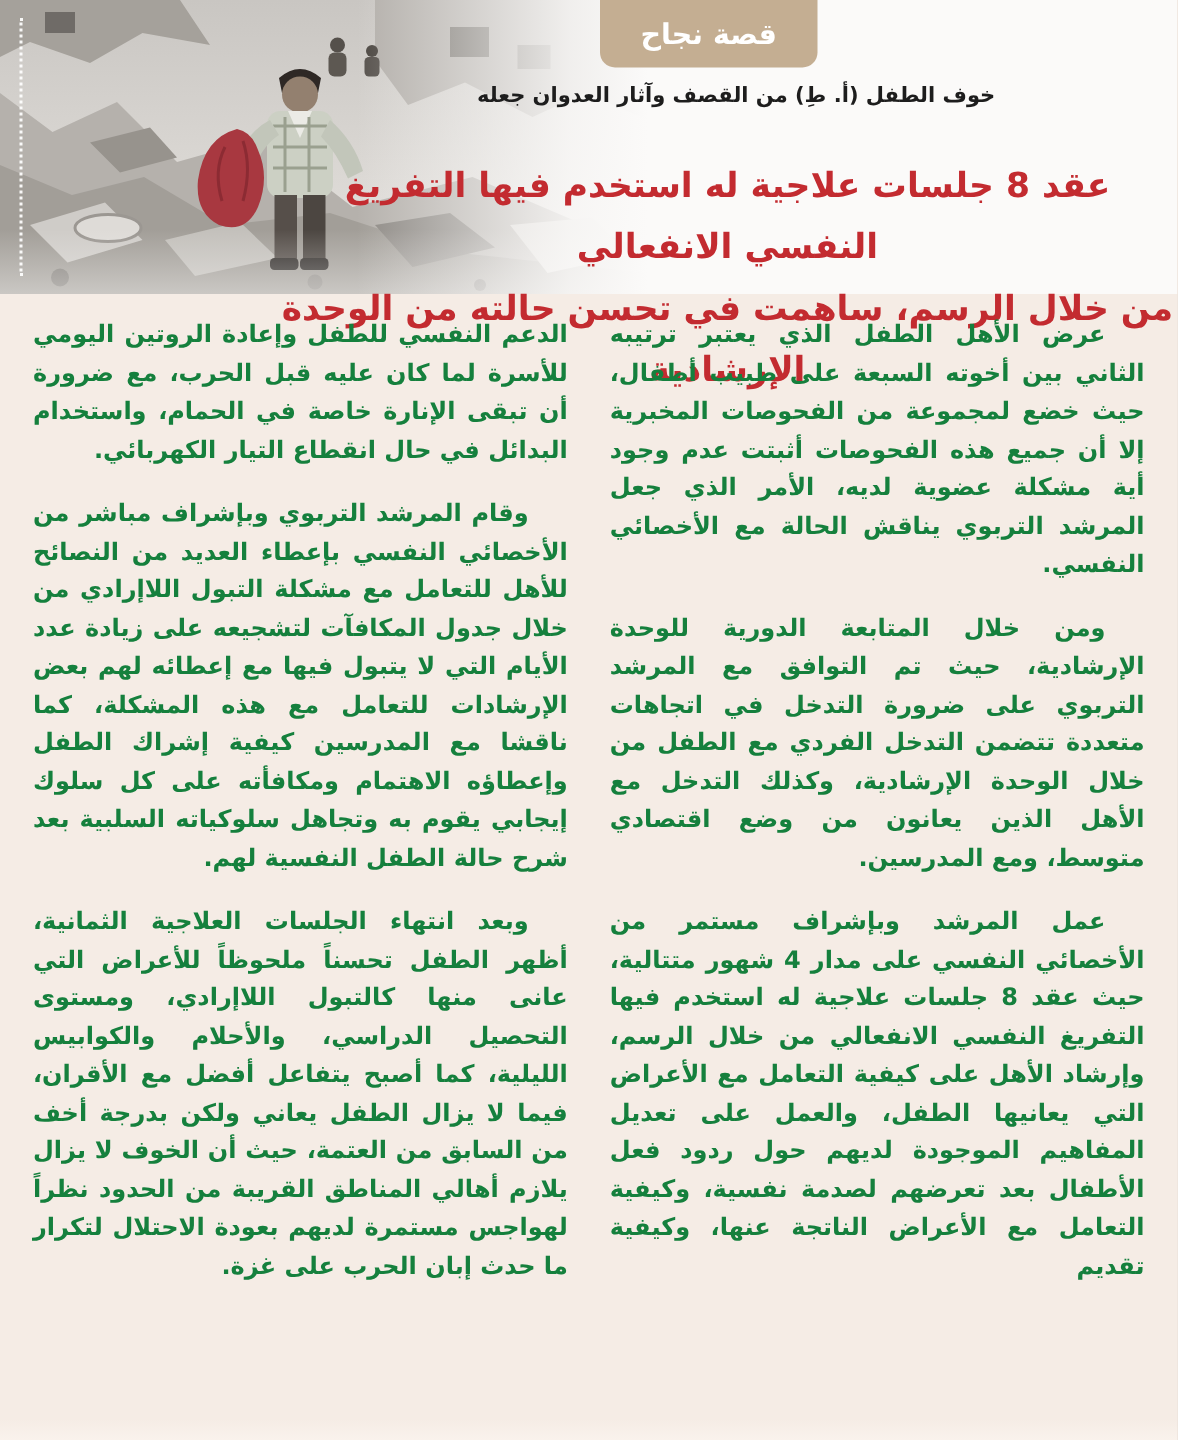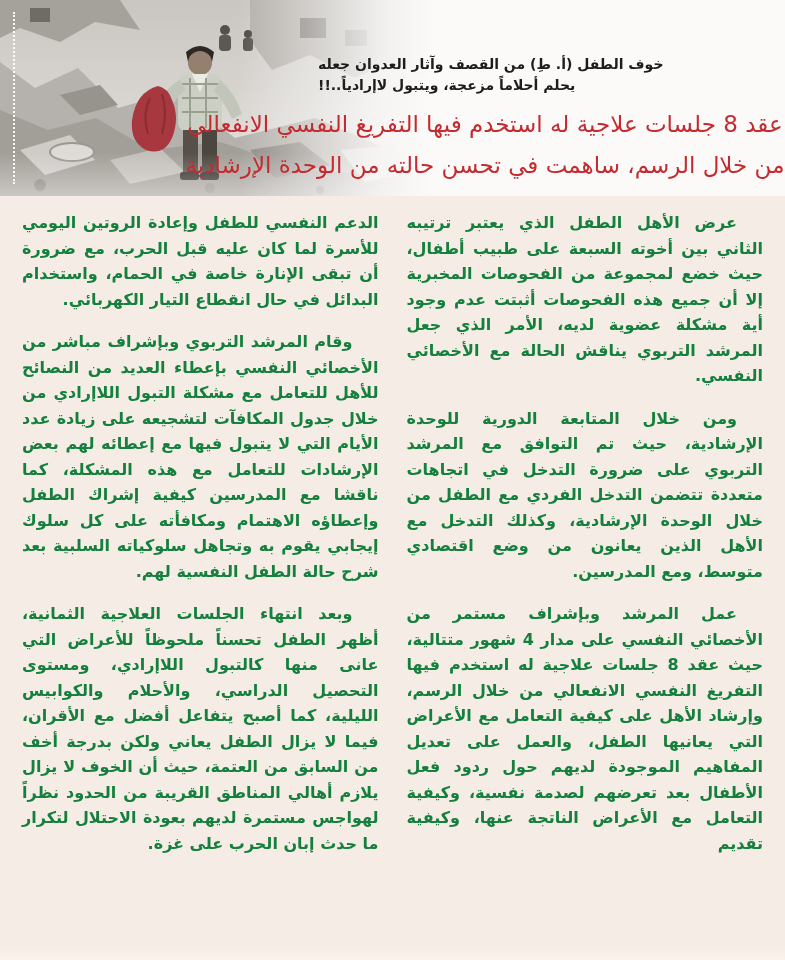--- a/index.html
+++ b/index.html
@@ -38,21 +38,21 @@
     font-size:19px; font-weight:700; letter-spacing:0.5px;
   }
   .headline-black{
     position:absolute; top:54px; right:52px; width:415px;
     text-align:left; color:#1d1d1d;
     font-size:14px; font-weight:700; line-height:1.5;
   }
   .headline-red{
     position:absolute; top:104px; right:0; width:600px;
     text-align:center; color:#c32b30;
-    font-size:23px; font-weight:400; line-height:1.78;
+    font-size:23px; font-weight:700; line-height:1.78;
   }
 
   
   .article{
     position:absolute; top:196px; bottom:0; left:0; right:0;
     padding:14px 22px 0 22px;
     display:flex; gap:28px; direction:rtl;
   }
   .col{ flex:1 1 0; min-width:0; }
   .col p{
@@ -125,24 +125,24 @@
 
         <rect x="183" y="130" width="15" height="44" fill="#564f4a"></rect>
         <rect x="202" y="130" width="15" height="44" fill="#4c4641"></rect>
         <rect x="180" y="172" width="19" height="8" rx="3" fill="#2f2b28"></rect>
         <rect x="200" y="172" width="19" height="8" rx="3" fill="#2f2b28"></rect>
       </svg>
       <div class="fade"></div>
       <div class="dotted-line"></div>
     </div>
 
+    <div class="badge">قصة نجاح</div>
 
     <div class="headline-black">
       <div>خوف الطفل (أ. طِ) من القصف وآثار العدوان جعله</div>
-      <div>يحلم أحلاماً مزعجة، ويتبول لاإرادياً..!!</div>
     </div>
 
     <div class="headline-red">
       <div>عقد 8 جلسات علاجية له استخدم فيها التفريغ النفسي الانفعالي</div>
       <div>من خلال الرسم، ساهمت في تحسن حالته من الوحدة الإرشادية</div>
     </div>
   </div>
 
   <div class="article">
     <div class="col">

